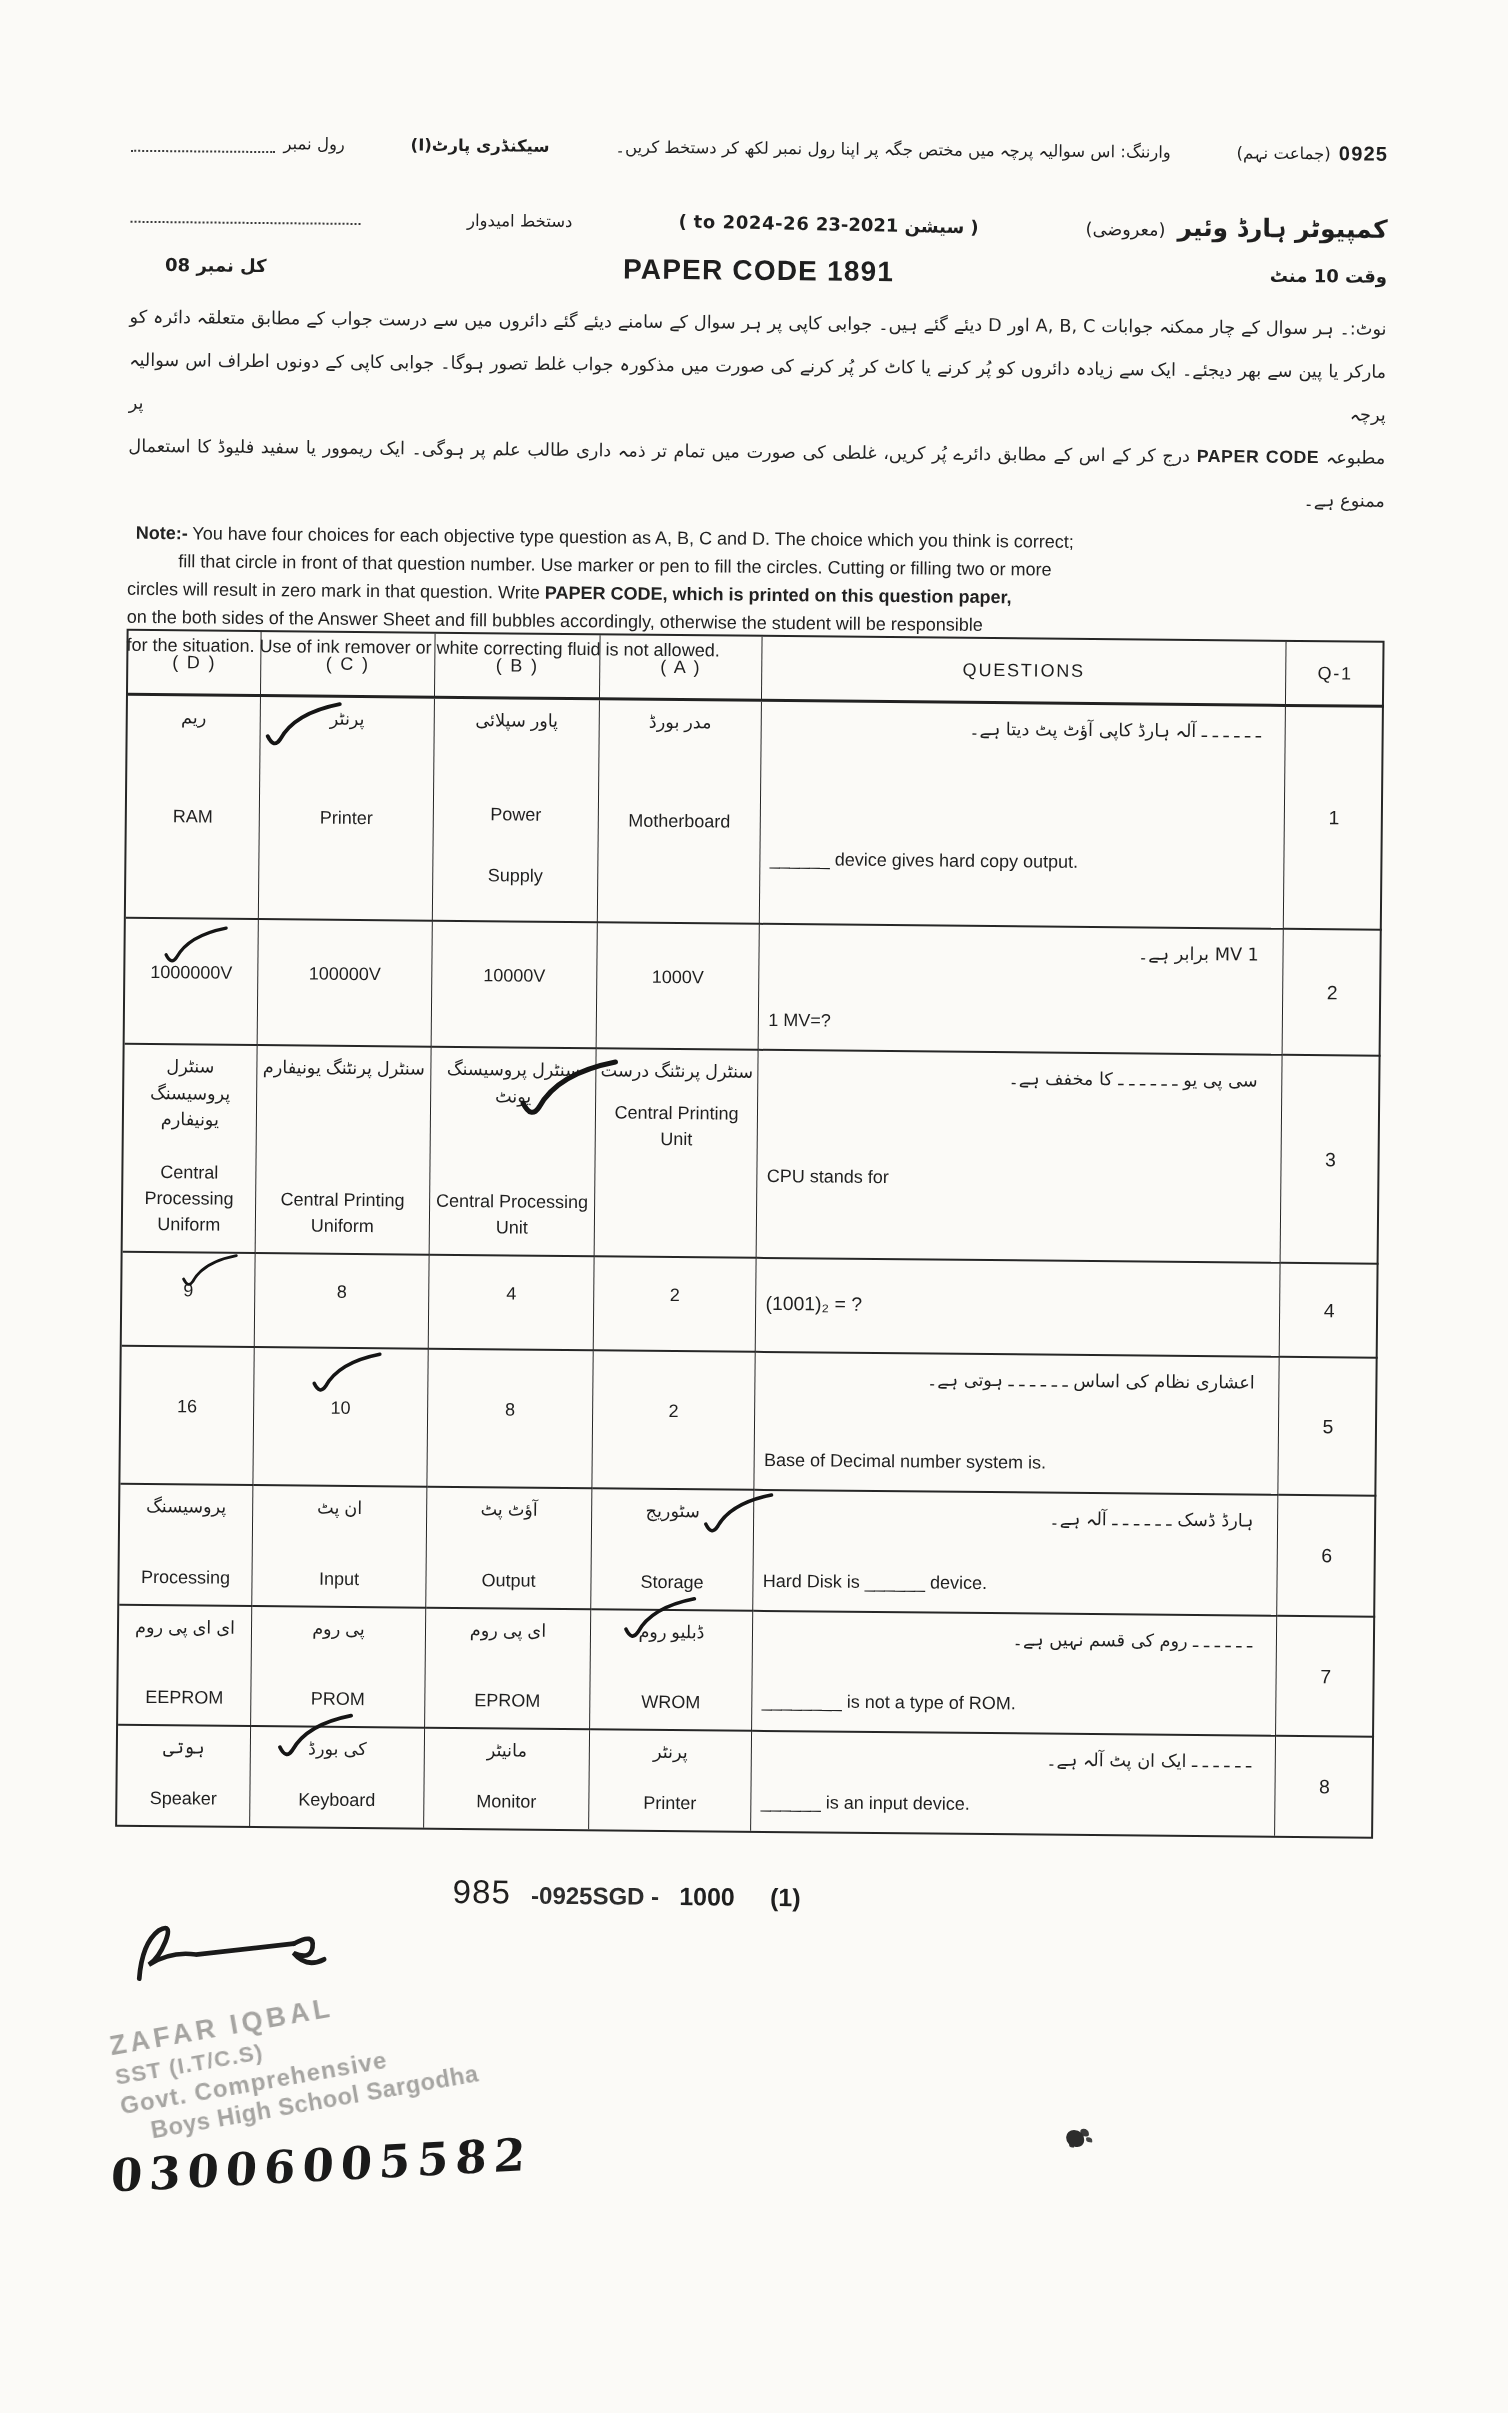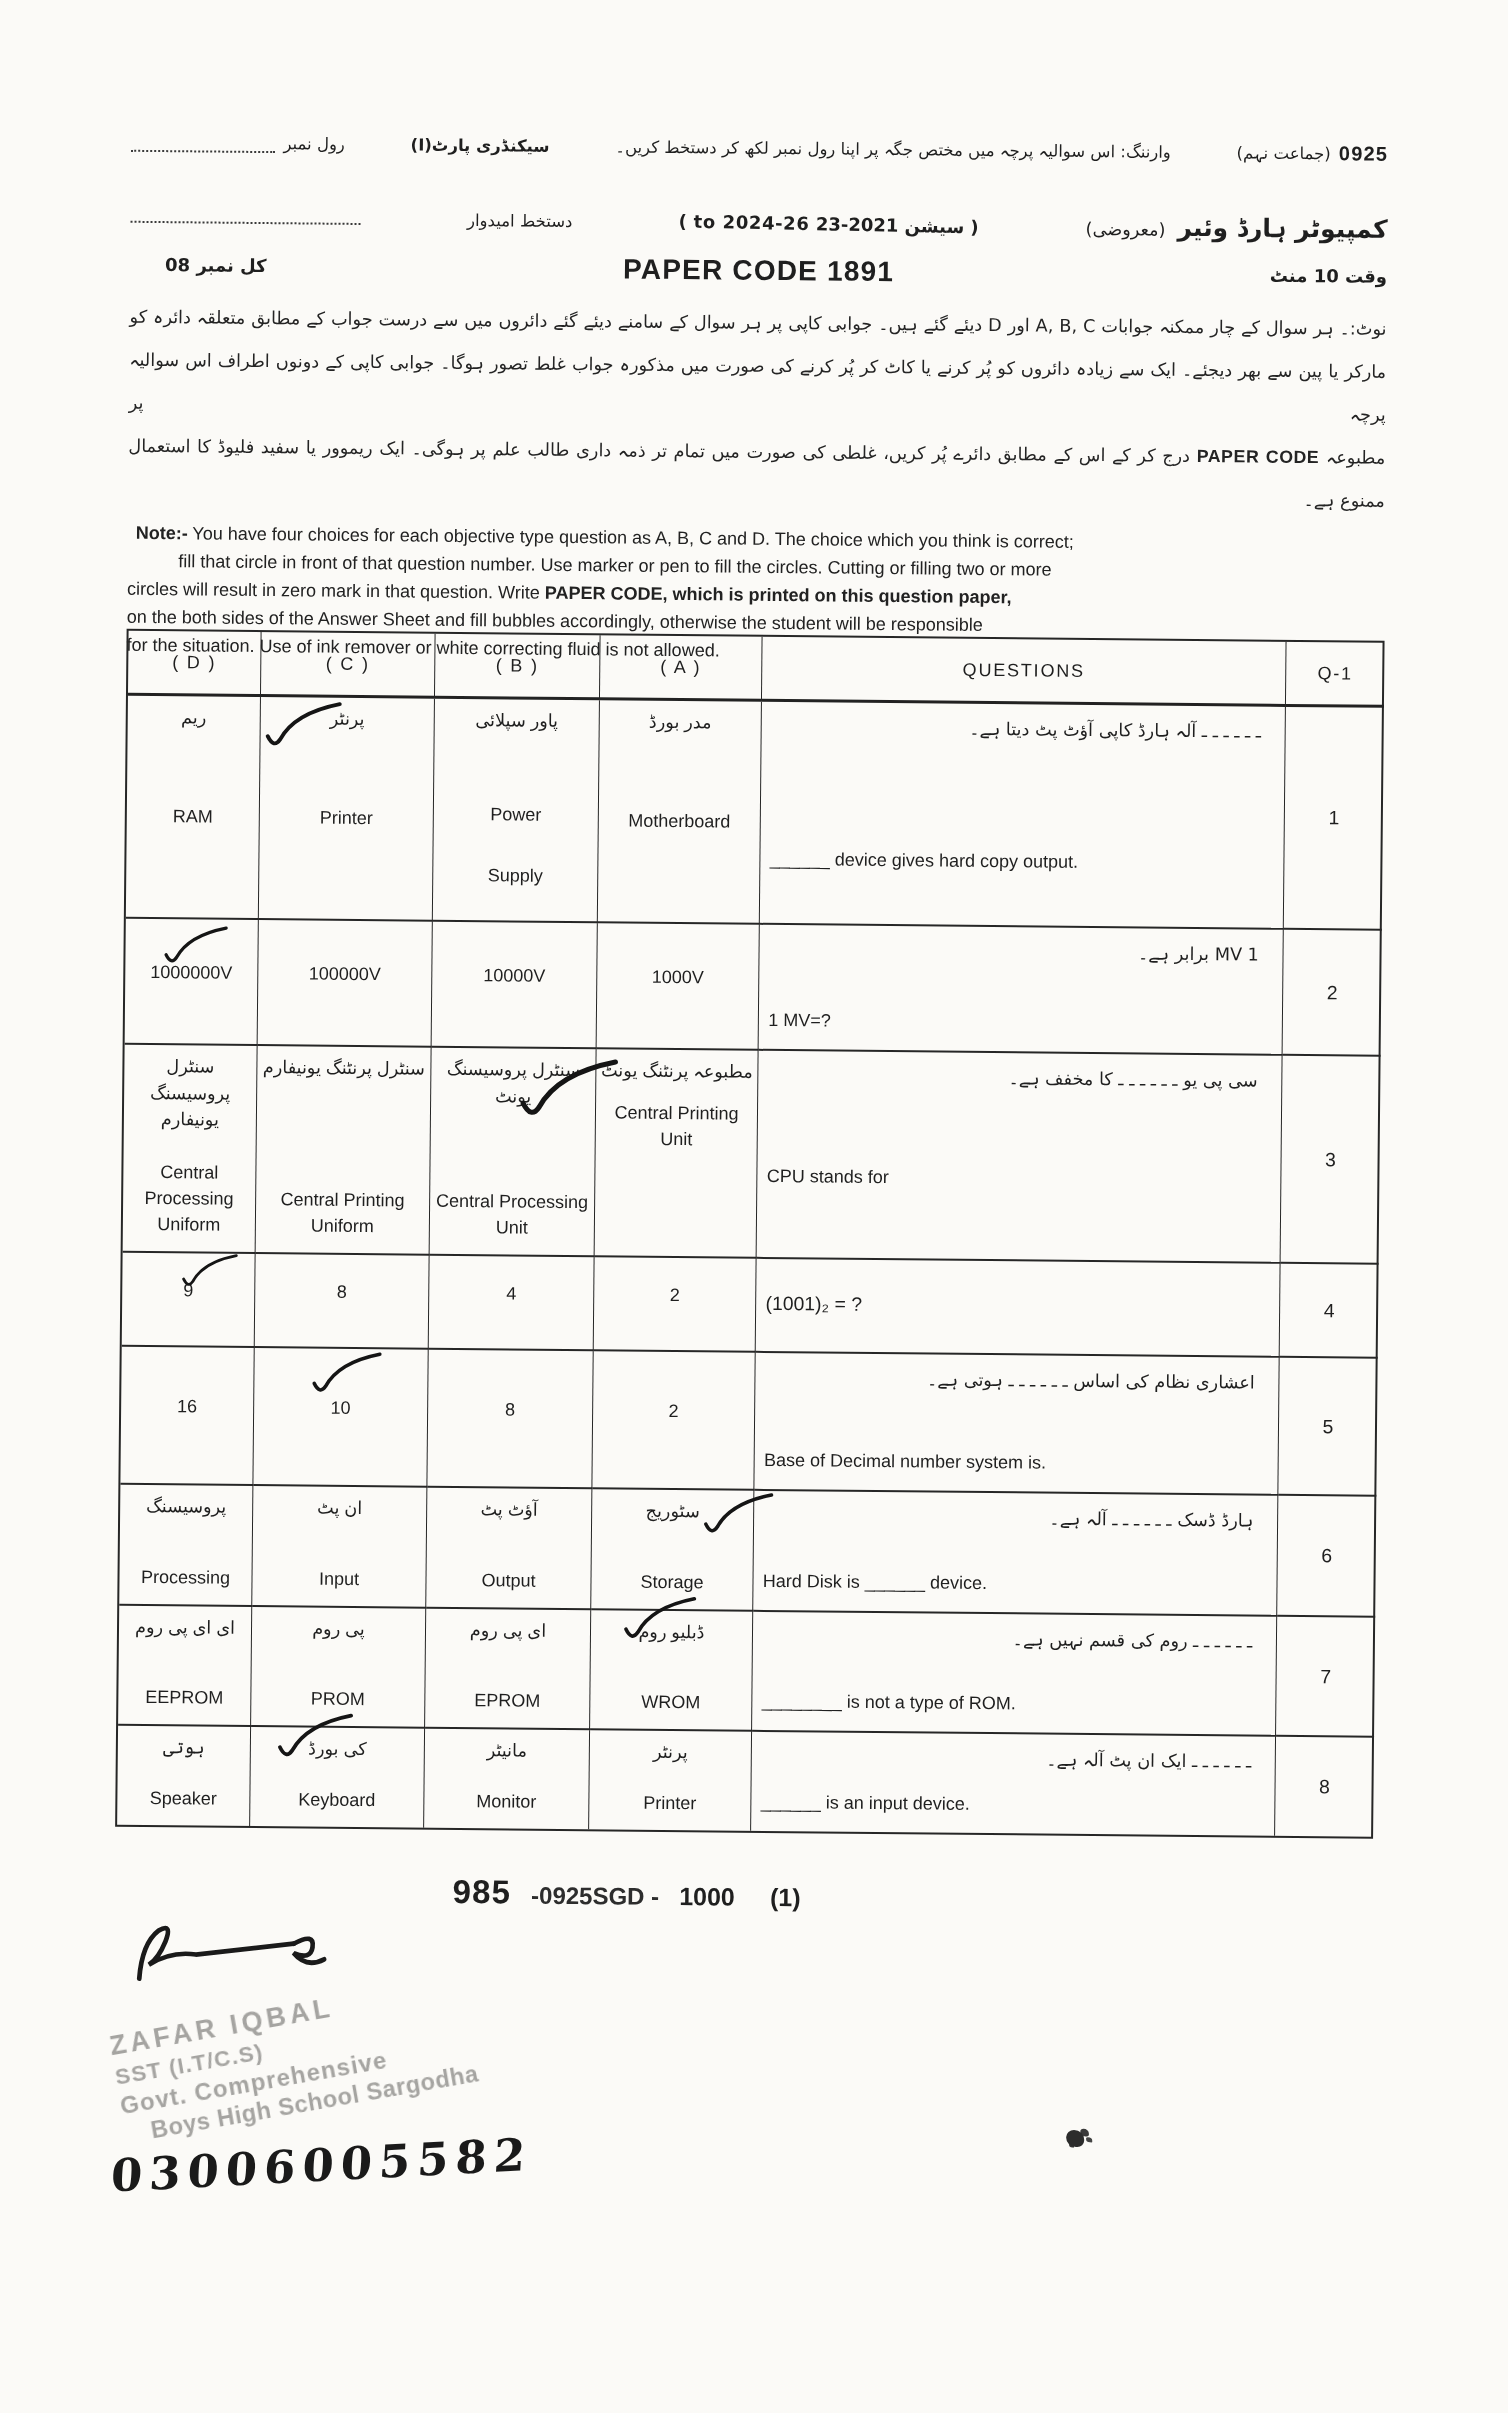--- a/index.html
+++ b/index.html
@@ -55,21 +55,21 @@
   .qur{width:100%;text-align:right;font-size:17.7px;line-height:1.6;}
   .qen{font-size:18px;max-width:377px;line-height:1.7;}
   .qc-mid{padding-bottom:65px;}
   .qc-c{justify-content:center;}
   .qc-c .qen{font-size:19.4px;}
   .no{display:flex;align-items:center;justify-content:center;font-size:19.4px;}
   .tick{position:absolute;z-index:3;pointer-events:none;}
 
   
   .footer{position:absolute;left:465px;top:1870px;display:flex;align-items:baseline;gap:20px;}
-  .f1{font-size:33px;font-weight:700;letter-spacing:1.2px;text-align:right;}
+  .f1{font-size:33px;font-weight:400;letter-spacing:1.2px;text-align:right;}
   .f2{font-size:24px;font-weight:700;color:#2d2d2d;}
   .f3{font-size:25px;font-weight:600;}
   .f4{font-size:25px;font-weight:700;margin-left:15.3px;}
   .sig{position:absolute;left:137px;top:1907px;}
   .stamp{position:absolute;left:128px;top:1986px;width:483px;transform:rotate(-10.5deg);
          color:#979693;opacity:.85;filter:blur(0.2px);font-weight:bold;line-height:1.25;}
   .st1{font-size:27px;letter-spacing:4.1px;}
   .st2{font-size:22.4px;letter-spacing:1.2px;}
   .st3{font-size:24px;letter-spacing:1.2px;}
   .st4{font-size:23.6px;letter-spacing:0.6px;padding-left:26px;}
@@ -191,21 +191,21 @@
       <div class="oen">Central Printing Uniform</div>
     </div>
     <div class="cell opt">
       <svg class="tick" style="top:8.2px;right:-23.6px;width:100px;height:71px" viewBox="0 0 100 70">
             <path d="M4 46 Q12 62 20 50 Q38 16 96 4" fill="none" stroke="#151515" stroke-width="5" stroke-linecap="round"></path>
           </svg>
       <div class="our" dir="rtl">سنٹرل پروسیسنگ یونٹ</div>
       <div class="oen">Central Processing Unit</div>
     </div>
     <div class="cell opt" style="justify-content:flex-start;gap:15.3px">
-      <div class="our" dir="rtl">مطبوعہ پرنٹنگ یونٹ</div>
+      <div class="our" dir="rtl">سنٹرل پرنٹنگ درست</div>
       <div class="oen">Central Printing Unit</div>
     </div>
     <div class="cell qc qc-mid">
       <div class="qur ur" dir="rtl">سی پی یو ـ ـ ـ ـ ـ ـ کا مخفف ہے۔</div>
       <div class="qen">CPU stands for</div>
     </div>
     <div class="cell no lc">3</div>
 
     <div class="cell opt num">
       <svg class="tick" style="top:-3.5px;left:59px;width:57px;height:45px" viewBox="0 0 100 70">

